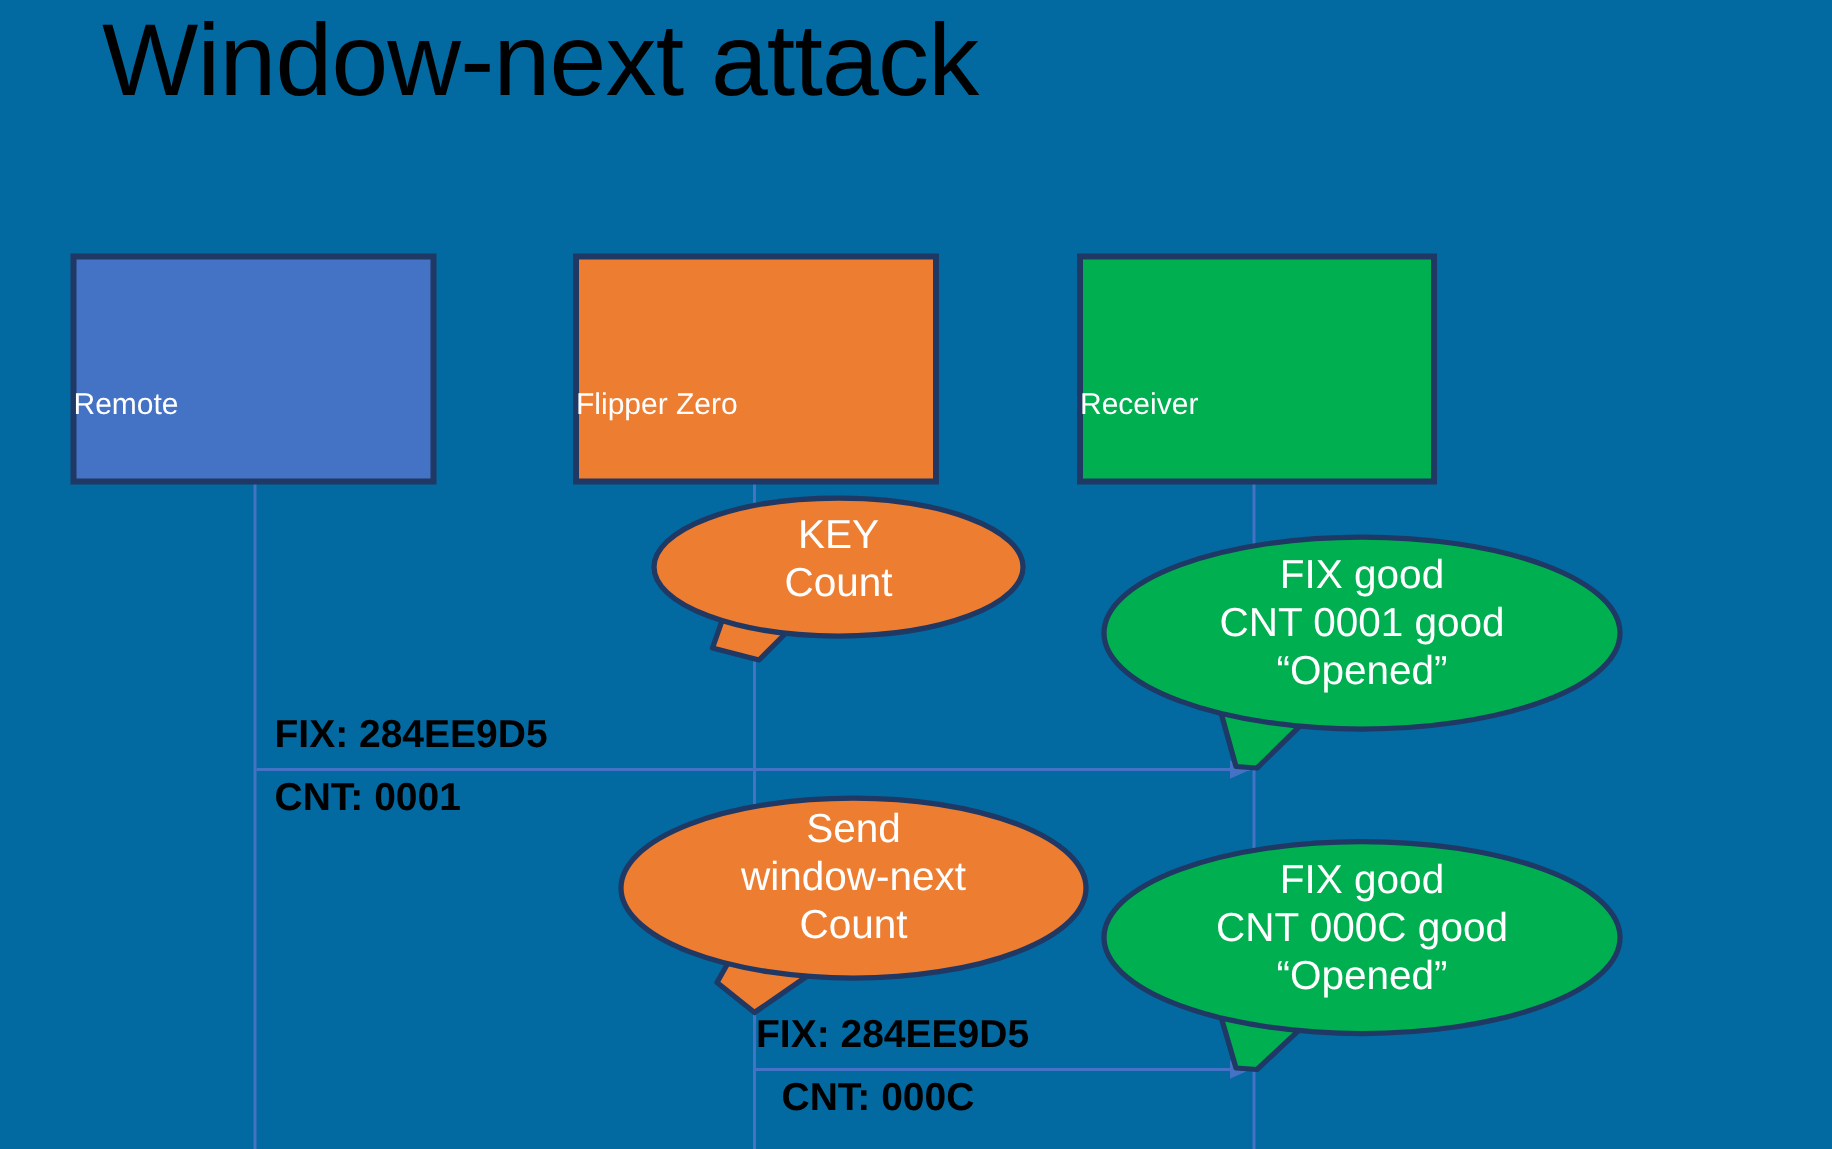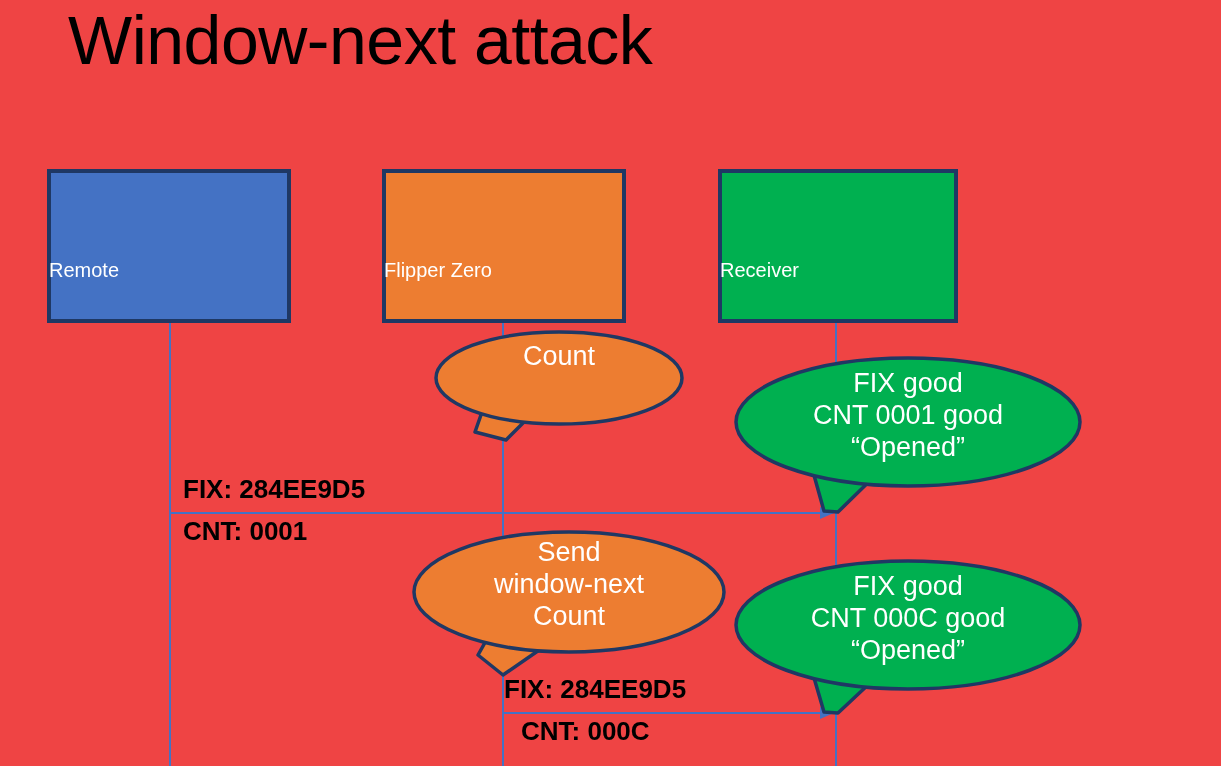--- a/index.html
+++ b/index.html
@@ -9,21 +9,21 @@
     background: #ffffff;
   }
   body {
     font-family: "Liberation Sans", sans-serif;
     -webkit-font-smoothing: antialiased;
   }
   #slide {
     position: relative;
     width: 1221px;
     height: 766px;
-    background: #ef4444;
+    background: #0369a1;
     overflow: hidden;
   }
 
   
   #slide-title {
     position: absolute;
     left: 68px;
     top: 2px;
     width: 1000px;
     font-size: 68px;
@@ -136,20 +136,21 @@
       <ellipse cx="908" cy="625" rx="172" ry="64" fill="#00B050" stroke="#1F3864" stroke-width="3.5"></ellipse>
     </g>
 
   </svg>
 
   <div class="actor-label" style="left:49px; top:232px; width:240px;">Remote</div>
   <div class="actor-label" style="left:720px; top:232px; width:236px;">Receiver</div>
   <div class="actor-label" style="left:384px; top:232px; width:240px;">Flipper Zero</div>
 
   <div class="callout-text" style="left:436px; top:341px; width:246px;">
+    <span class="ln">KEY</span>
     <span class="ln">Count</span>
   </div>
 
   <div class="callout-text" style="left:736px; top:368px; width:344px;">
     <span class="ln">FIX good</span>
     <span class="ln">CNT 0001 good</span>
     <span class="ln">“Opened”</span>
   </div>
 
   <div class="callout-text" style="left:414px; top:537px; width:310px;">

